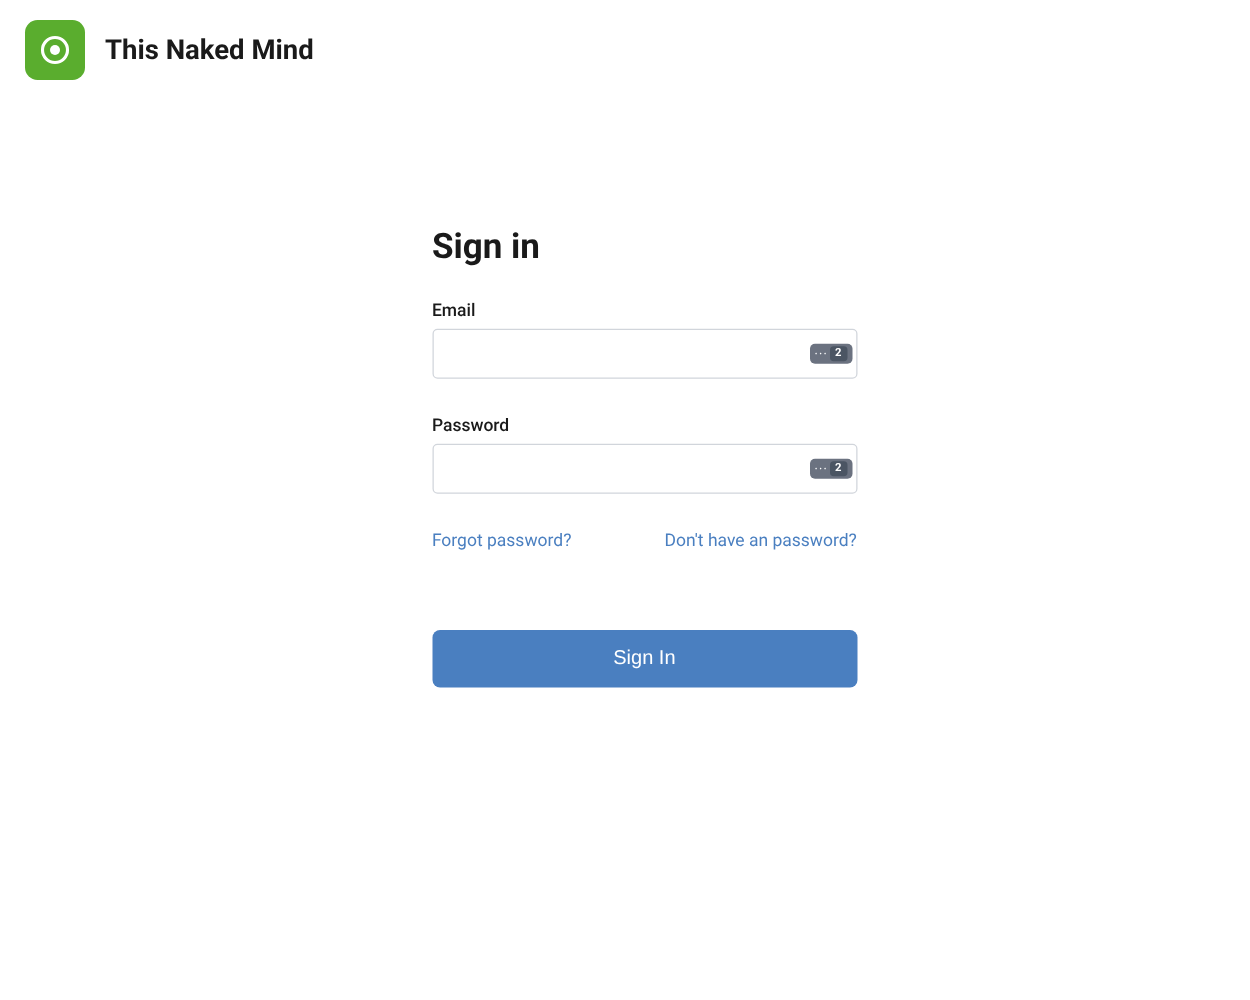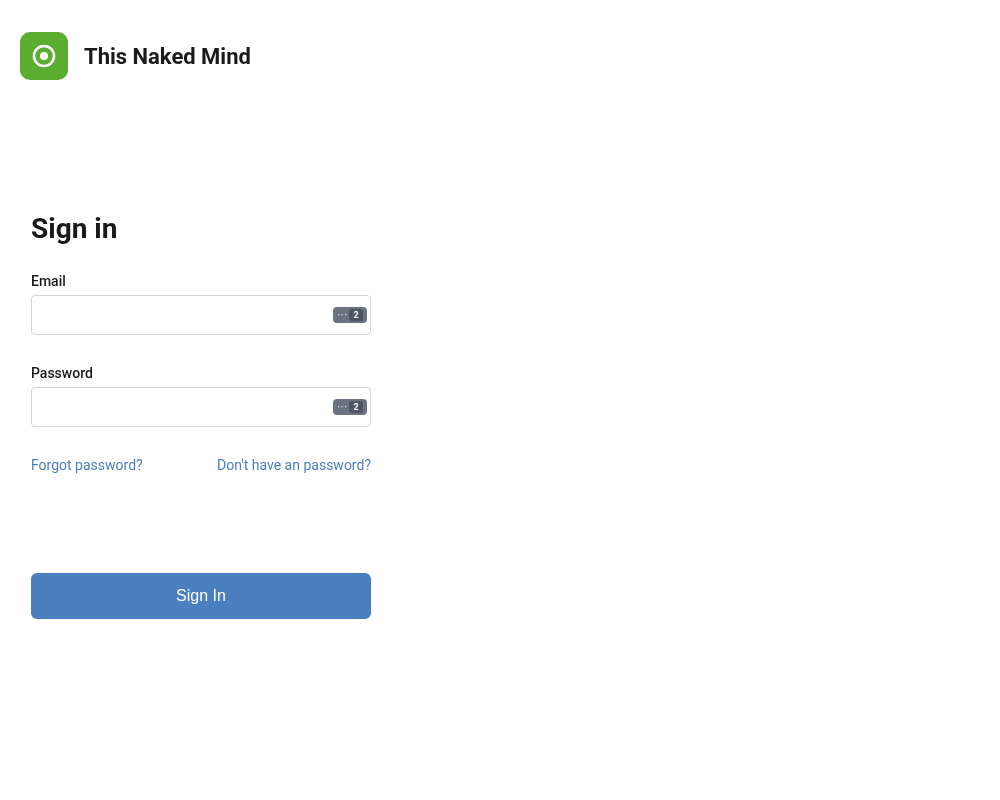--- a/index.html
+++ b/index.html
@@ -14,21 +14,21 @@
       color: #1a1a1a;
       width: 1000px;
       height: 800px;
       overflow: hidden;
     }
 
     
     .header {
       display: flex;
       align-items: center;
-      padding: 32px 20px;
+      padding: 16px 20px;
       border-bottom: none;
     }
 
     .logo-icon {
       width: 48px;
       height: 48px;
       background-color: #5aad2e;
       border-radius: 10px;
       display: flex;
       align-items: center;
@@ -44,20 +44,21 @@
 
     .app-title {
       font-size: 22px;
       font-weight: 700;
       color: #1a1a1a;
     }
 
     
     .main-content {
       display: flex;
+      justify-content: center;
       align-items: flex-start;
       padding-top: 100px;
       padding-left: 31px;
     }
 
     .sign-in-form {
       width: 340px;
     }
 
     .form-title {
@@ -126,21 +127,21 @@
       padding: 1px 3px;
       min-width: 14px;
       text-align: center;
     }
 
     
     .links-row {
       display: flex;
       justify-content: space-between;
       align-items: center;
-      margin-bottom: 100px;
+      margin-bottom: 63px;
       margin-top: 4px;
     }
 
     .link {
       color: #4a7fc0;
       font-size: 14px;
       text-decoration: none;
       cursor: pointer;
     }
 

